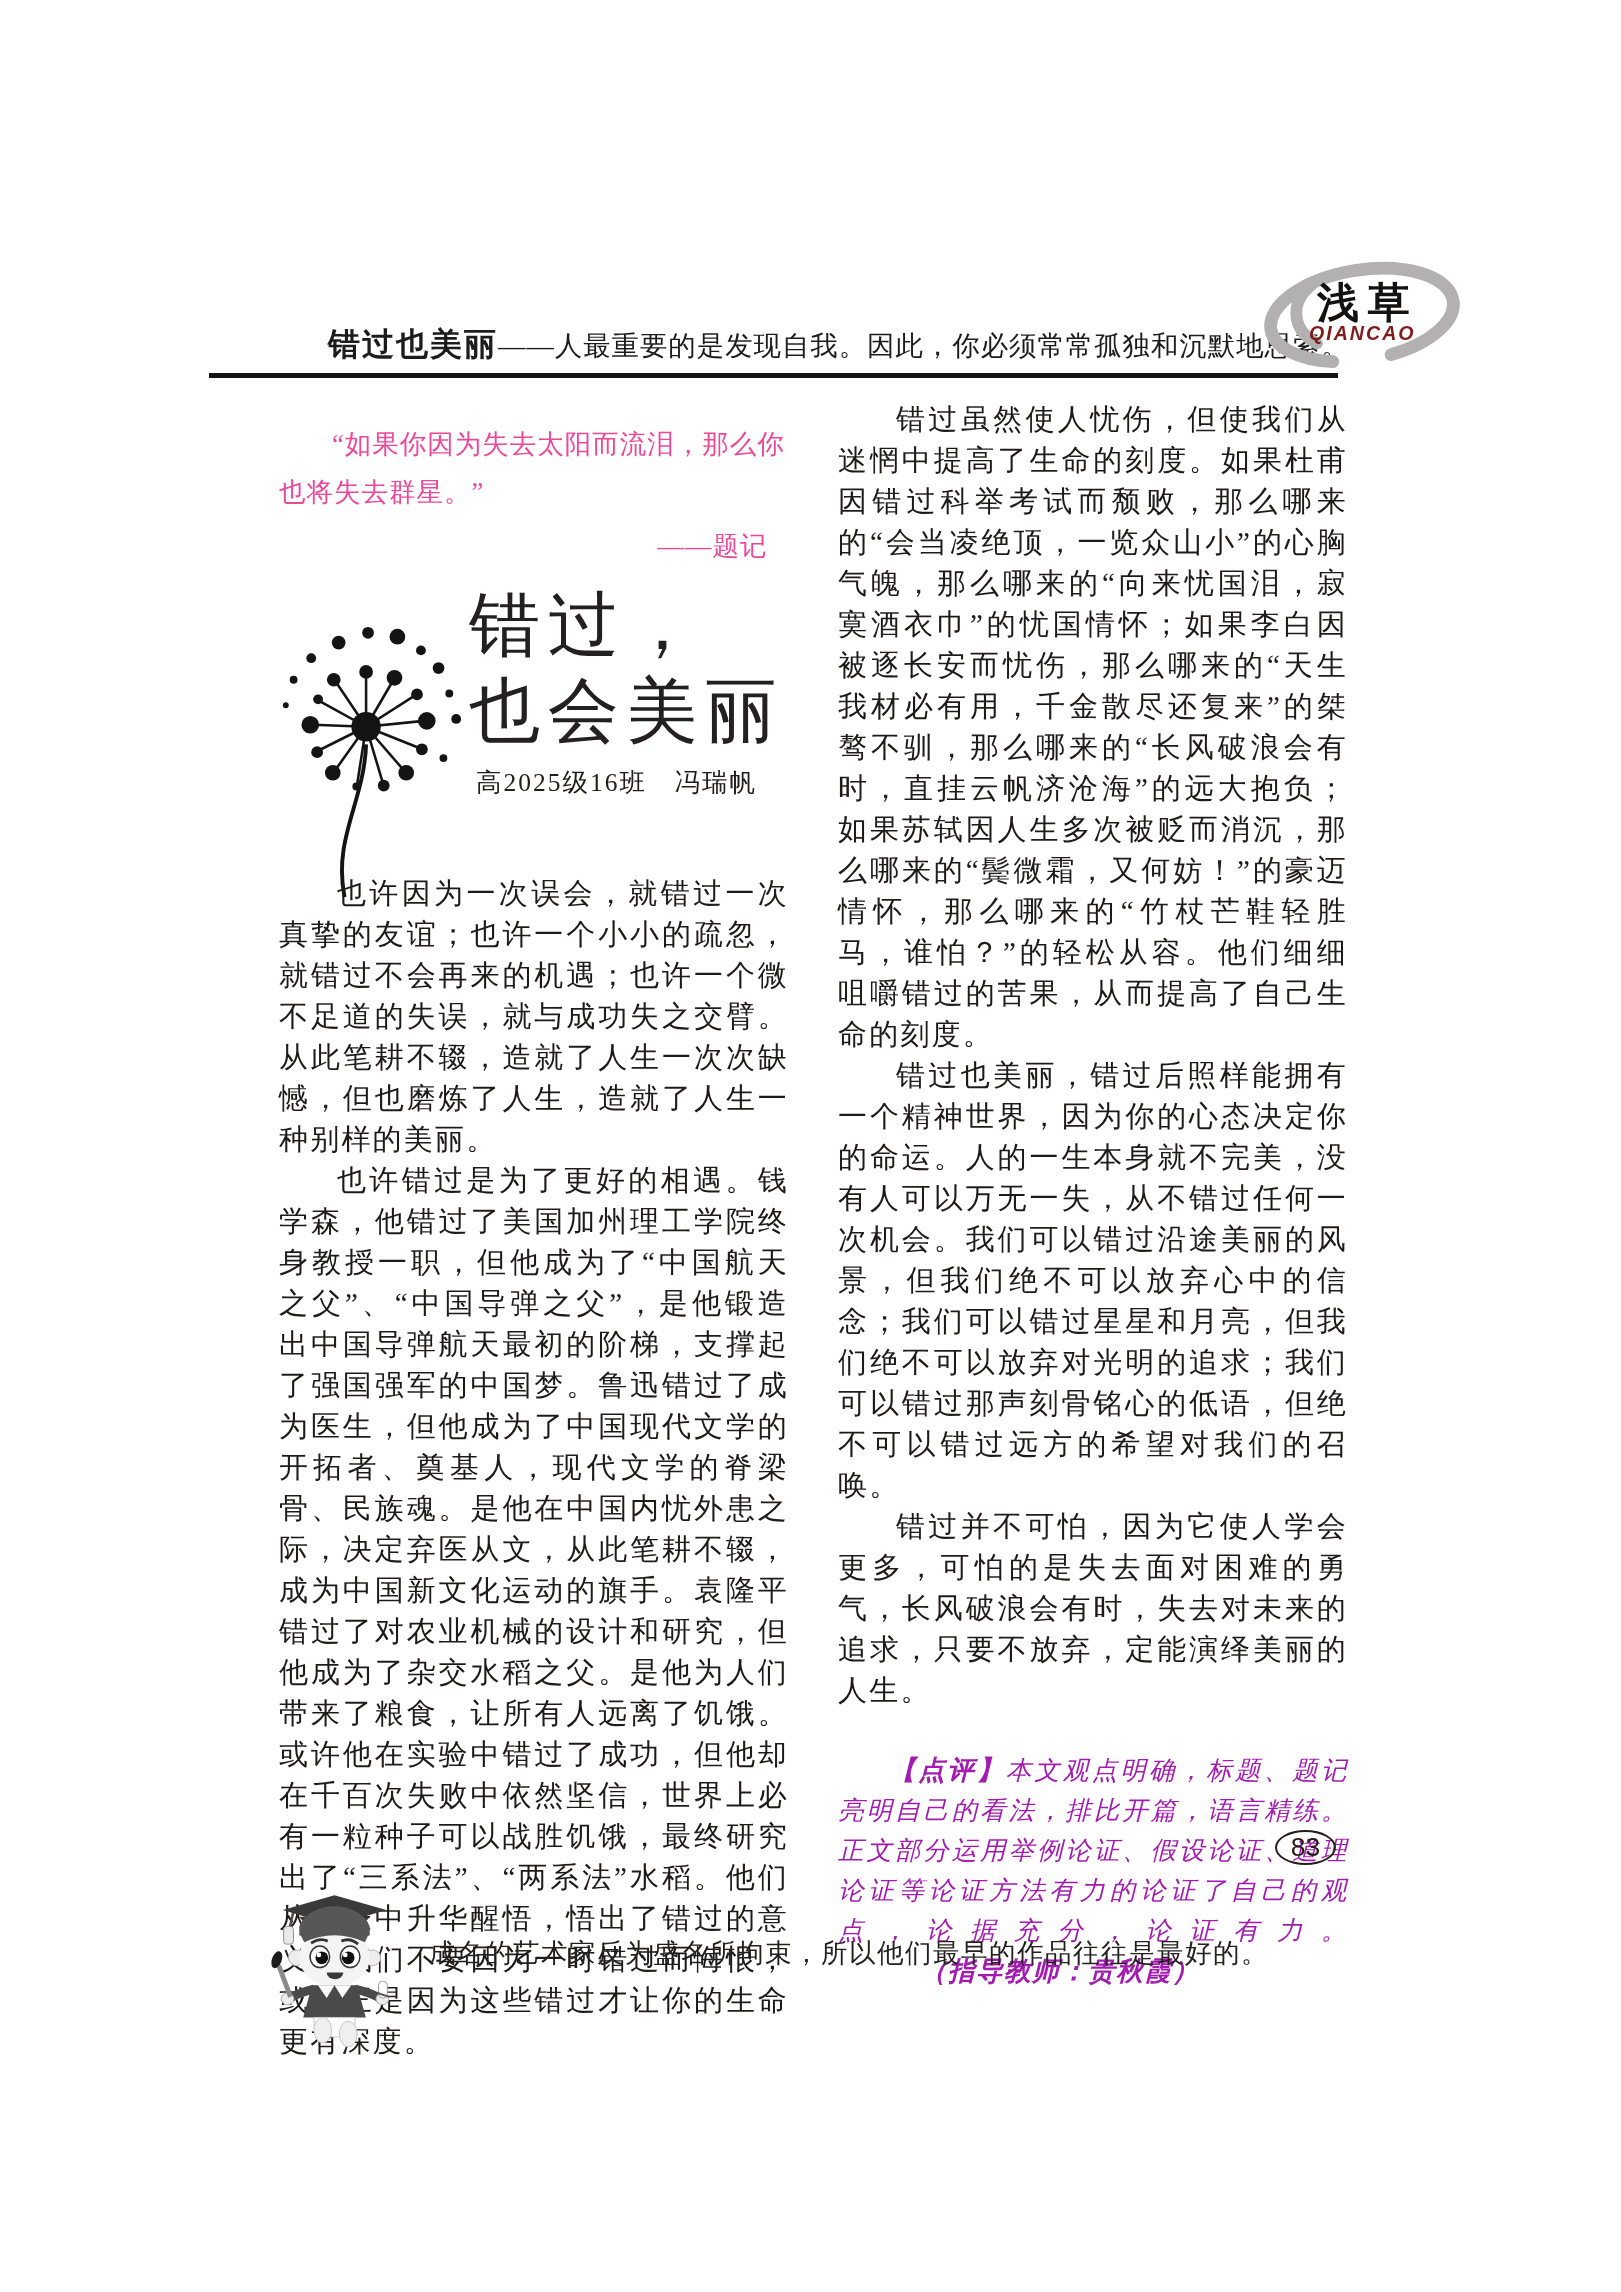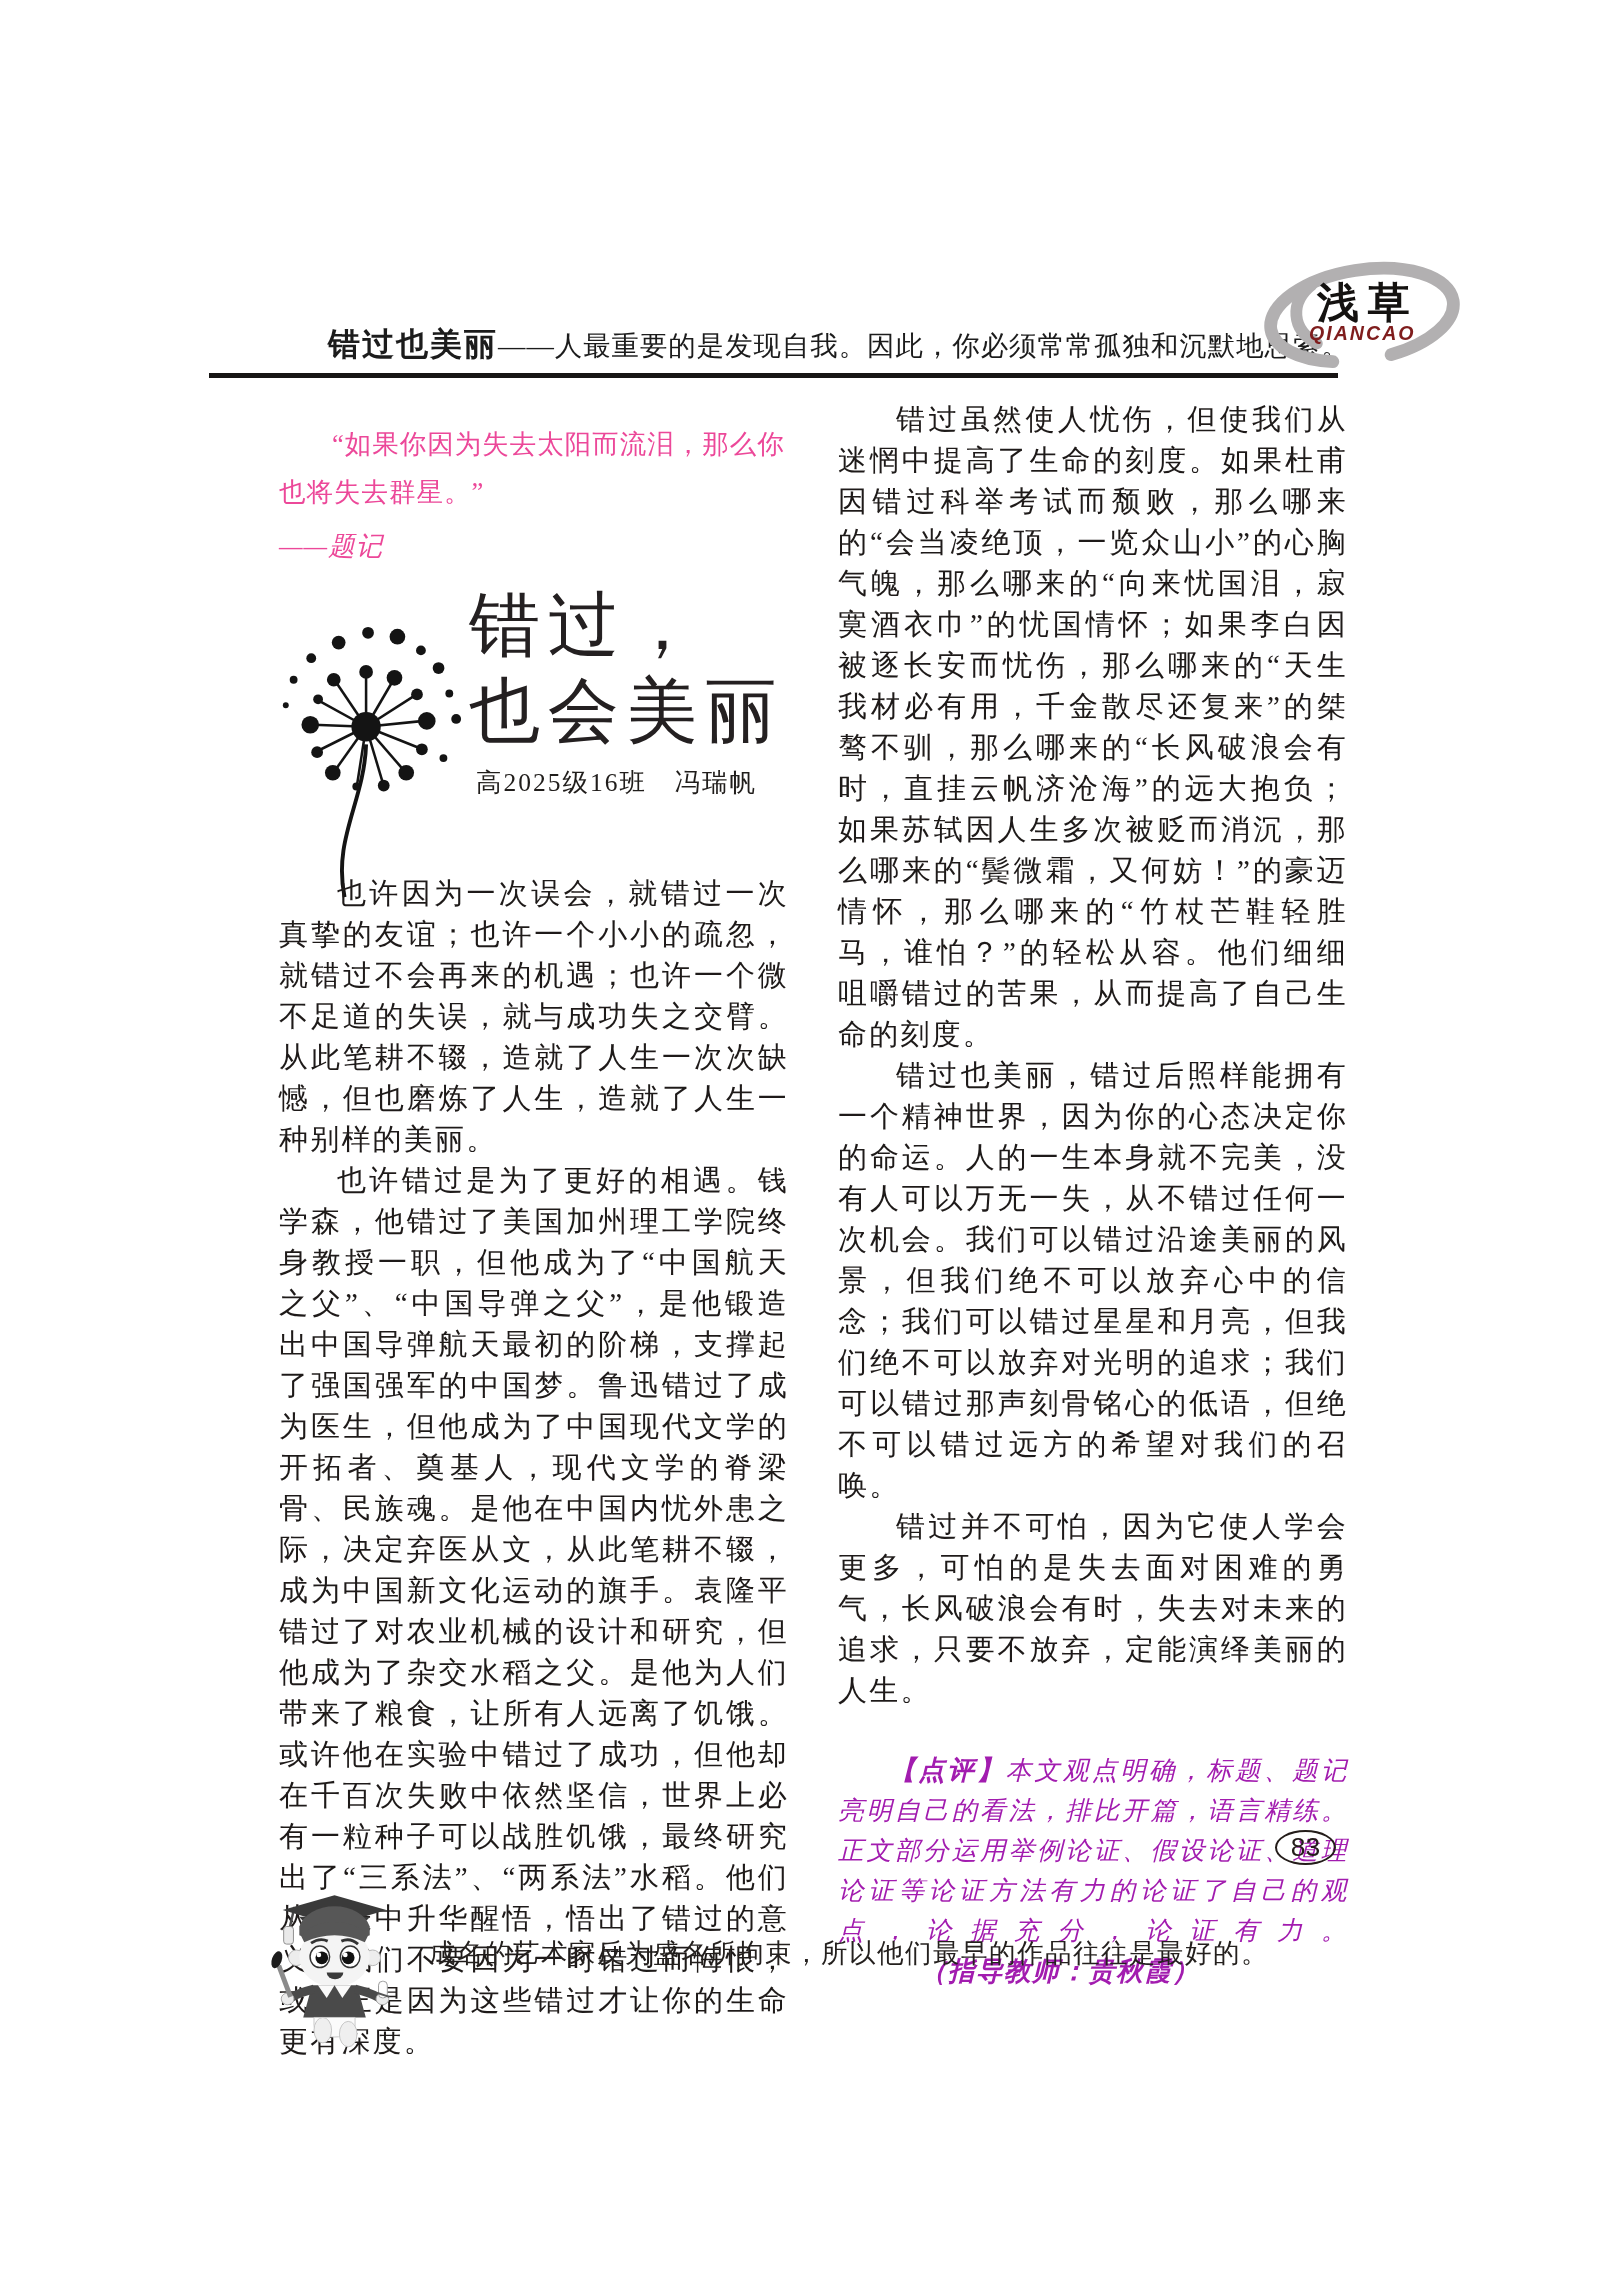--- a/index.html
+++ b/index.html
@@ -13,21 +13,21 @@
   .header-motto{font-size:27.4px;letter-spacing:1px;}
   .header-rule{position:absolute;left:209px;top:373px;width:1129px;height:4.9px;background:#171514;}
   .logo{position:absolute;left:1258px;top:259px;width:208px;height:114px;}
   .logo svg{position:absolute;left:0;top:0;}
   .logo-cn{position:absolute;left:59px;top:15.7px;font-size:42px;font-weight:bold;letter-spacing:8.8px;color:#141210;white-space:nowrap;}
   .logo-en{position:absolute;left:51px;top:63px;font-size:19.6px;font-style:italic;font-weight:bold;letter-spacing:2px;font-family:"Liberation Sans","DejaVu Sans",sans-serif;color:#7f1d1d;}
   
   .epigraph{position:absolute;left:279px;top:420px;width:510px;font-size:26.5px;line-height:48px;letter-spacing:1px;color:#ec4899;}
   .epigraph p{margin:0;}
   .epigraph .quote{text-indent:2em;}
-  .epigraph .attribution{text-align:left;padding-right:21.6px;margin-top:5.9px;font-style:italic;}
+  .epigraph .attribution{text-align:right;padding-right:21.6px;margin-top:5.9px;}
   
   .dandelion{position:absolute;left:274px;top:621px;}
   .article-title{
     position:absolute;left:469px;top:582px;margin:0;font-weight:normal;
     font-size:71px;line-height:86px;letter-spacing:7.8px;color:#242021;white-space:nowrap;
   }
   .byline{position:absolute;left:476px;top:765px;font-size:25.5px;letter-spacing:2px;color:#201d1b;white-space:nowrap;}
   
   .col{position:absolute;width:510px;font-size:29px;line-height:41px;letter-spacing:2.2px;text-align:justify;color:#1e1a19;}
   .col p{margin:0;text-indent:2em;}

